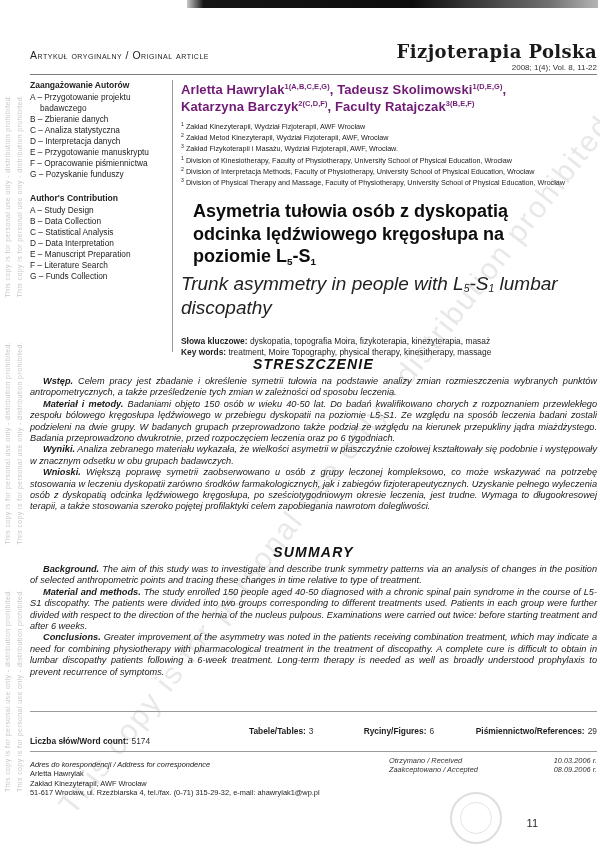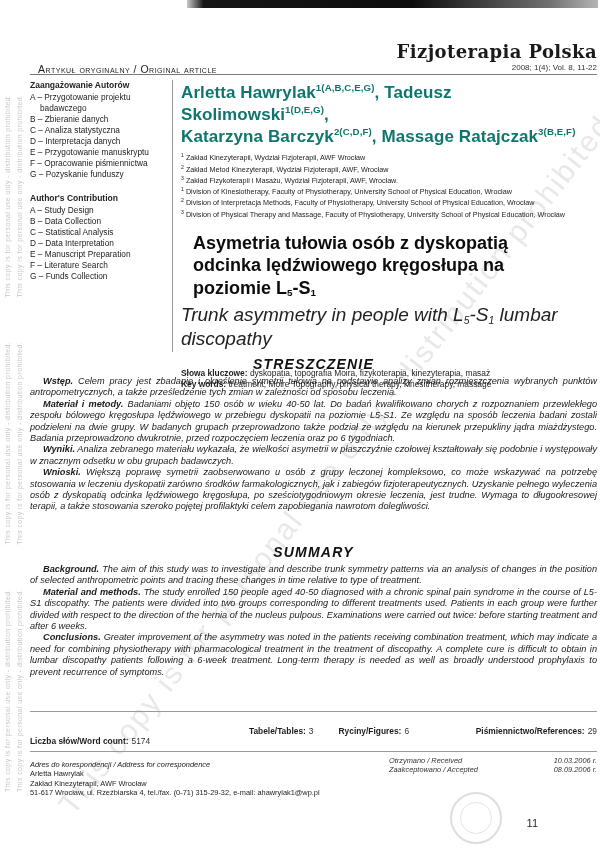--- a/index.html
+++ b/index.html
@@ -19,38 +19,38 @@
     white-space:nowrap; font-size:7px; color:#c7c7c7; letter-spacing:0.4px; }
   .side-wm span { margin-right:42px; }
   .side-wm.col1 { left:4px; }
   .side-wm.col2 { left:16px; }
 
   
   .diag-wm { position:absolute; left:52px; top:800px; transform:rotate(-52deg); transform-origin:0 0;
     white-space:nowrap; font-size:30px; letter-spacing:2px; color:rgba(125,125,125,0.18); }
 
   
-  .article-type { position:absolute; left:30px; top:63px; font-size:10.5px; letter-spacing:0.5px;
-    font-variant:small-caps; color:#222;margin-left:8px; }
+  .article-type { position:absolute; left:30px; top:49px; font-size:10.5px; letter-spacing:0.5px;
+    font-variant:small-caps; color:#222; }
   .journal-block { position:absolute; right:3px; top:41px; text-align:right; }
   .journal-name { font-family:"DejaVu Serif", serif; font-weight:bold; font-size:18px; color:#1a1a1a; letter-spacing:0.4px; }
   .journal-issue { font-size:8px; color:#333; margin-top:1px; }
   .header-rule { position:absolute; left:30px; top:74px; width:567px; height:1px; background:#7a7a7a; }
 
   
   .sidebar { position:absolute; left:30px; top:80px; width:140px; font-size:8.3px; line-height:1.32; color:#222; }
   .sidebar .blk-title { font-weight:bold; font-size:8.5px; margin-bottom:1px; }
   .sidebar .item { padding-left:10px; text-indent:-10px; }
   .sidebar .blk2 { margin-top:13px; }
 
   .col-divider { position:absolute; left:172px; top:80px; width:1px; height:272px; background:#9a9a9a; }
 
   
   .main { position:absolute; left:181px; top:82px; width:417px; }
-  .authors { font-size:17px; font-weight:bold; line-height:1.28; color:#0f766e; letter-spacing:0.1px; }
+  .authors { font-size:13px; font-weight:bold; line-height:1.28; color:#701a75; letter-spacing:0.1px; }
   .authors sup { font-size:57%; vertical-align:super; font-weight:bold; }
   .affils { margin-top:5px; font-size:7.2px; line-height:1.23; color:#222; }
   .affils sup { font-size:72%; margin-right:2px; }
 
   .title-pl { margin-top:12px; font-size:18px; font-weight:bold; line-height:1.25; color:#0c0c0c;margin-left:12px; }
   .tsub { font-size:55%; vertical-align:baseline; position:relative; top:0.22em; }
   .title-en { margin-top:4px; font-size:19px; font-style:italic; line-height:1.27; color:#222; font-weight:normal; }
   .keywords { margin-top:16px; font-size:8.4px; line-height:1.34; color:#1d1d1d; }
   .keywords b { font-weight:bold; }
 
@@ -65,21 +65,21 @@
   .abstract p b { font-weight:bold; }
 
   
   .stats { position:absolute; left:30px; top:711px; width:567px;
     border-top:1px solid #9b9b9b; border-bottom:1px solid #9b9b9b;
     display:flex; align-items:center; padding:4px 0 5px 0; font-size:8.4px; color:#1d1d1d; }
   .stats .cell b { font-weight:bold; }
   .stats .cell span { margin-left:3px; color:#333; }
   .stats .c1 { flex:1.35; text-align:left;margin-top:20px; }
   .stats .c2 { flex:1; text-align:right; }
-  .stats .c3 { flex:1; text-align:center; }
+  .stats .c3 { flex:1; text-align:right; }
   .stats .c4 { flex:1.35; text-align:right; }
 
   
   .footer { position:absolute; left:30px; top:739px; width:567px; display:flex;
     justify-content:space-between; font-size:7.4px; line-height:1.25; color:#222; }
   .footer .corr-head { font-style:italic;margin-top:21px; }
   .footer-right { width:208px; font-style:italic; margin-top:17px; color:#333; }
   .footer-right .row { display:flex; justify-content:space-between; }
 
   .stamp { position:absolute; left:450px; top:792px; width:48px; height:48px;
@@ -132,21 +132,21 @@
   <div class="item">G – Funds Collection</div>
 </div>
 
 <div class="col-divider"></div>
 
 <div class="main">
   <div class="authors">
     <span>Arletta Hawrylak</span><sup>1(A,B,C,E,G)</sup><span>, </span>
     <span>Tadeusz Skolimowski</span><sup>1(D,E,G)</sup><span>,</span><br>
     <span>Katarzyna Barczyk</span><sup>2(C,D,F)</sup><span>, </span>
-    <span>Massage Ratajczak</span><sup>3(B,E,F)</sup>
+    <span>Faculty Ratajczak</span><sup>3(B,E,F)</sup>
   </div>
 
   <div class="affils">
     <div><sup>1</sup><span>Zakład Kinezyterapii, Wydział Fizjoterapii, AWF Wrocław</span></div>
     <div><sup>2</sup><span>Zakład Metod Kinezyterapii, Wydział Fizjoterapii, AWF, Wrocław</span></div>
     <div><sup>3</sup><span>Zakład Fizykoterapii i Masażu, Wydział Fizjoterapii, AWF, Wrocław.</span></div>
     <div><sup>1</sup><span>Division of Kinesiotherapy, Faculty of Physiotherapy, University School of Physical Education, Wrocław</span></div>
     <div><sup>2</sup><span>Division of Interpretacja Methods, Faculty of Physiotherapy, University School of Physical Education, Wrocław</span></div>
     <div><sup>3</sup><span>Division of Physical Therapy and Massage, Faculty of Physiotherapy, University School of Physical Education, Wrocław</span></div>
   </div>

